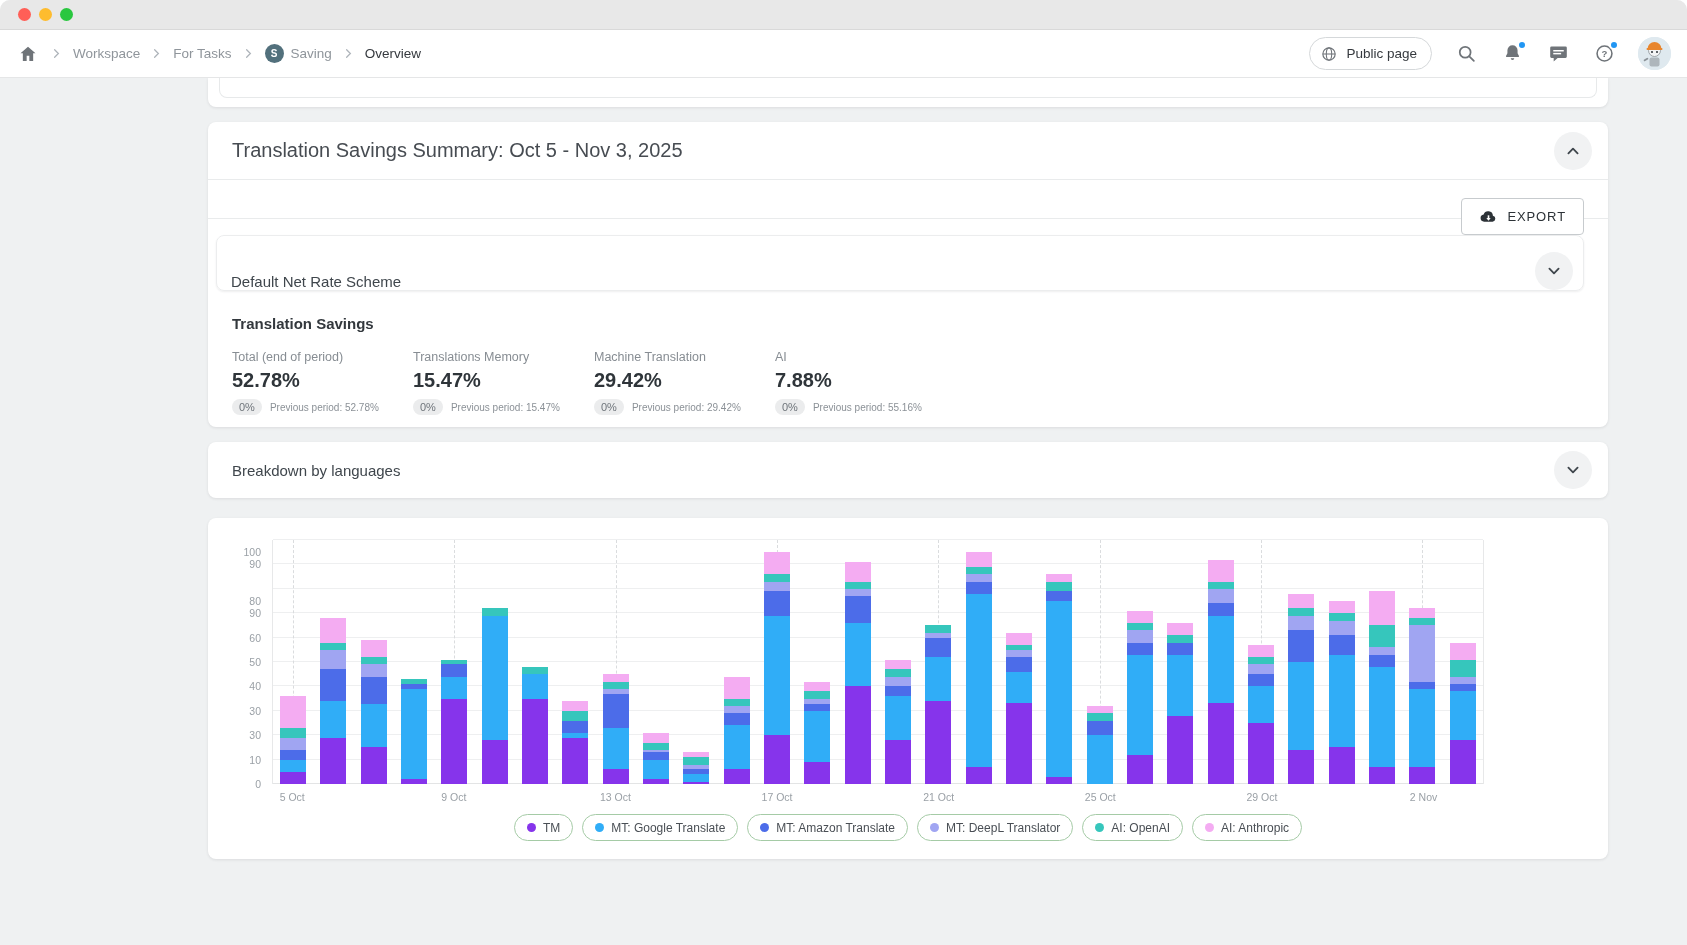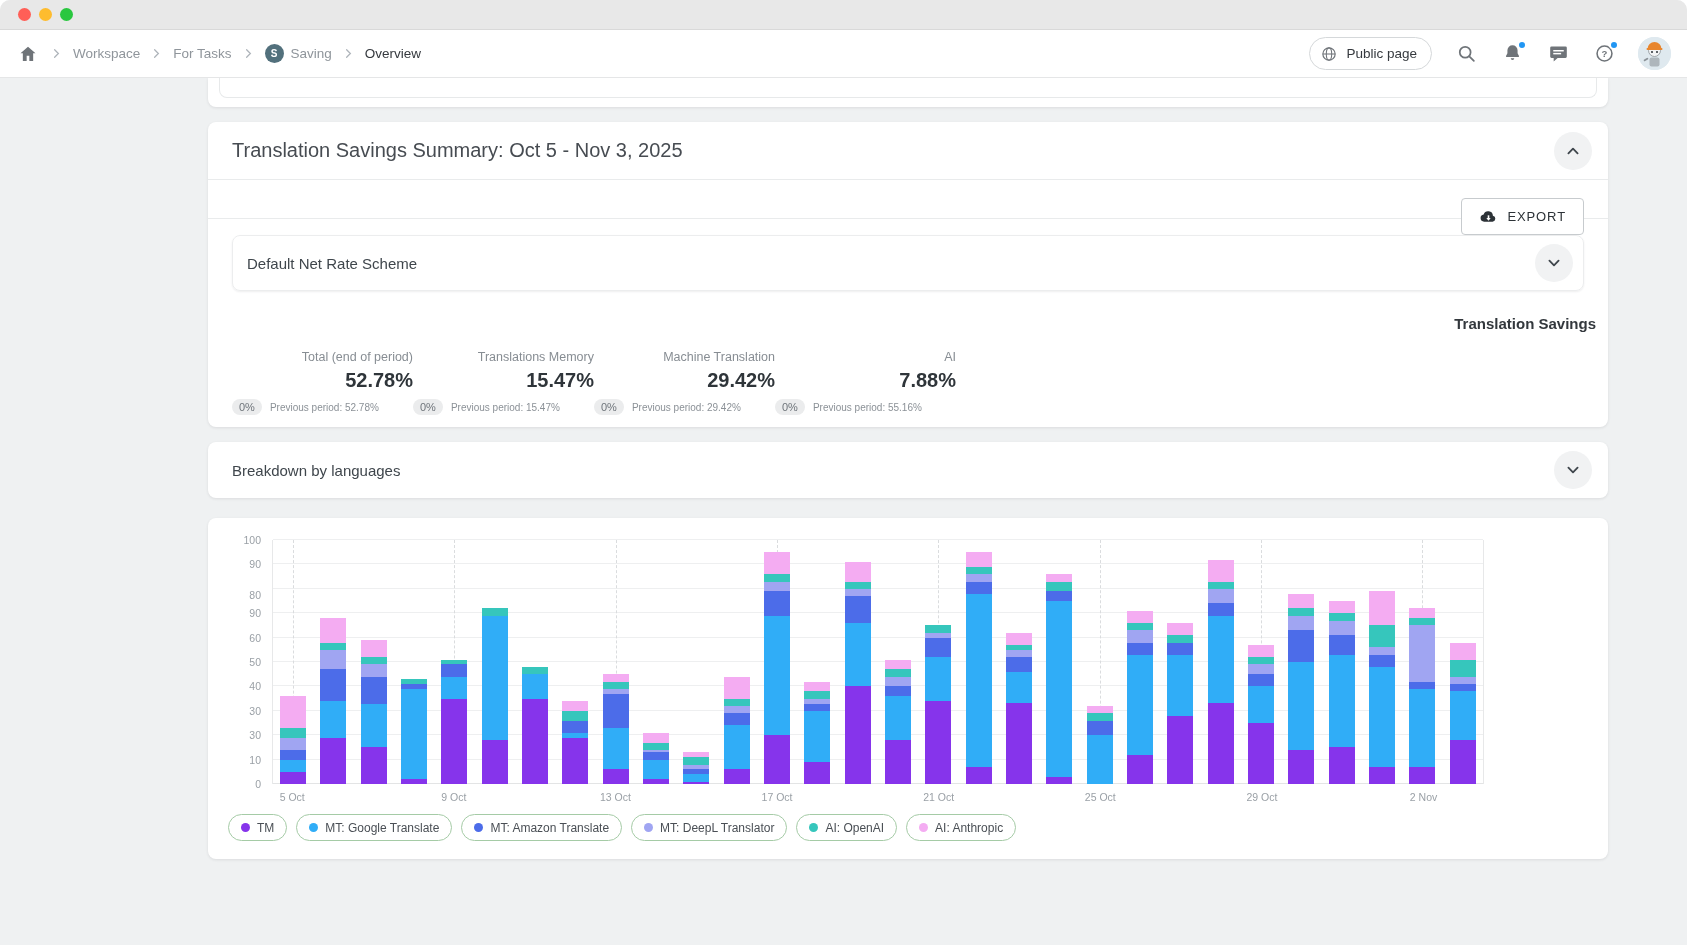--- a/index.html
+++ b/index.html
@@ -50,25 +50,25 @@
   .pill-row + .pill-row { margin-top:12px; }
   .pill { display:inline-flex; align-items:center; gap:10px; background:#ebebeb; border:none;
     border-radius:17px; height:34px; padding:0 10px 0 15px; font-size:13.5px; color:#3a4046;
     cursor:pointer; font-family:inherit; }
   .export-btn { position:absolute; top:18px; right:24px; display:flex; align-items:center; gap:9px;
     background:#fff; border:1px solid #c7cbce; border-radius:4px; height:37px; padding:0 17px;
     font-size:13px; font-weight:500; letter-spacing:.9px; color:#2c3237; cursor:pointer;
     font-family:inherit; }
   .refresh-btn { background:none; border:none; cursor:pointer; width:28px; height:28px;
     display:flex; align-items:center; justify-content:center; }
-  .sub-panel { margin:16px 24px 0 24px; border:1px solid #ecedee; border-radius:8px;
-    box-shadow:0 1px 2px rgba(35,40,45,.08); height:56px; display:flex; align-items:center;
+  .sub-panel { margin:16px 24px 0 8px; border:1px solid #ecedee; border-radius:8px;
+    box-shadow:0 1px 2px rgba(35,40,45,.08); height:56px; display:flex; align-items:flex-end;
     padding:0 10px 0 14px; }
   .sub-panel-title { font-size:15px; color:#3f464c; }
-  .savings { padding:24px 12px 12px 24px;text-align:right; }
+  .savings { padding:24px 12px 12px 24px; }
   .savings-heading { font-size:15px; font-weight:700; color:#33383d; }
   .stats-row { display:flex; margin-top:18px; }
   .stat-col { width:181px; }
   .stat-label { font-size:12.5px; color:#878d93; }
   .stat-value { font-size:20px; font-weight:600; color:#2f353a; margin-top:5px; }
   .stat-sub { display:flex; align-items:center; gap:8px; margin-top:7px; }
   .stat-badge { background:#ebeced; border-radius:10px; padding:2px 7px; font-size:11px; color:#6f757b; }
   .stat-prev { font-size:10px; color:#8b9197; }
   
   .breakdown-card { margin-top:15px; height:56px; display:flex; align-items:center;
@@ -84,21 +84,21 @@
   .ylabel { position:absolute; right:1222px; transform:translateY(-50%); font-size:10.5px;
     color:#9aa0a6; white-space:nowrap; }
   .slots { position:absolute; left:0; top:0; width:100%; height:100%; display:flex; }
   .slot { flex:1; position:relative; display:flex; align-items:flex-end; justify-content:center; }
   .vline { position:absolute; left:50%; top:0; bottom:0; border-left:1px dashed #dadcde; }
   .stack { position:relative; width:26px; display:flex; flex-direction:column;
     justify-content:flex-end; }
   .seg { width:100%; }
   .xlabels { display:flex; margin-left:44px; width:1212px; height:22px; }
   .xslot { flex:1; text-align:center; font-size:10.5px; color:#9aa0a6; padding-top:7px; }
-  .legend { display:flex; gap:9px; margin-top:8px; }
+  .legend { display:flex; justify-content:center; gap:9px; margin-top:8px; }
   .legend-pill { display:flex; align-items:center; gap:7px; border:1px solid #a5cba6;
     border-radius:15px; background:#fff; height:27px; padding:0 12px; font-size:12px;
     color:#4a4f55; cursor:pointer; font-family:inherit; }
   .legend-dot { width:9px; height:9px; border-radius:50%; }
 </style>
 </head>
 <body>
 
 <div class="window">
 
@@ -288,25 +288,25 @@
               <div class="ylabel" style="bottom: 73.2px; transform: translateY(50%);">30</div>
               <div class="gridline" style="bottom: 97.6px;"></div>
               <div class="ylabel" style="bottom: 97.6px; transform: translateY(50%);">40</div>
               <div class="gridline" style="bottom: 122px;"></div>
               <div class="ylabel" style="bottom: 122px; transform: translateY(50%);">50</div>
               <div class="gridline" style="bottom: 146.4px;"></div>
               <div class="ylabel" style="bottom: 146.4px; transform: translateY(50%);">60</div>
               <div class="gridline" style="bottom: 170.8px;"></div>
               <div class="ylabel" style="bottom: 170.8px; transform: translateY(50%);">90</div>
               <div class="gridline" style="bottom: 195.2px;"></div>
-              <div class="ylabel" style="bottom: 189px; transform: translateY(50%);">80</div>
+              <div class="ylabel" style="bottom: 183px; transform: translateY(50%);">80</div>
               <div class="gridline" style="bottom: 219.6px;"></div>
               <div class="ylabel" style="bottom: 219.6px; transform: translateY(50%);">90</div>
               <div class="gridline" style="bottom: 244px;"></div>
-              <div class="ylabel" style="bottom: 244px; transform: translateY(50%);">100</div>
+              <div class="ylabel" style="bottom: 232px; transform: translateY(50%);">100</div>
               <div class="slots">
                 <div class="slot">
                   <div class="vline"></div>
                   <div class="stack">
                     <div class="seg" style="height: 31.72px; background: rgb(244, 172, 242);"></div>
                     <div class="seg" style="height: 9.76px; background: rgb(54, 198, 188);"></div>
                     <div class="seg" style="height: 12.2px; background: rgb(160, 165, 242);"></div>
                     <div class="seg" style="height: 9.76px; background: rgb(76, 108, 233);"></div>
                     <div class="seg" style="height: 12.2px; background: rgb(48, 173, 247);"></div>
                     <div class="seg" style="height: 12.2px; background: rgb(134, 52, 235);"></div>

